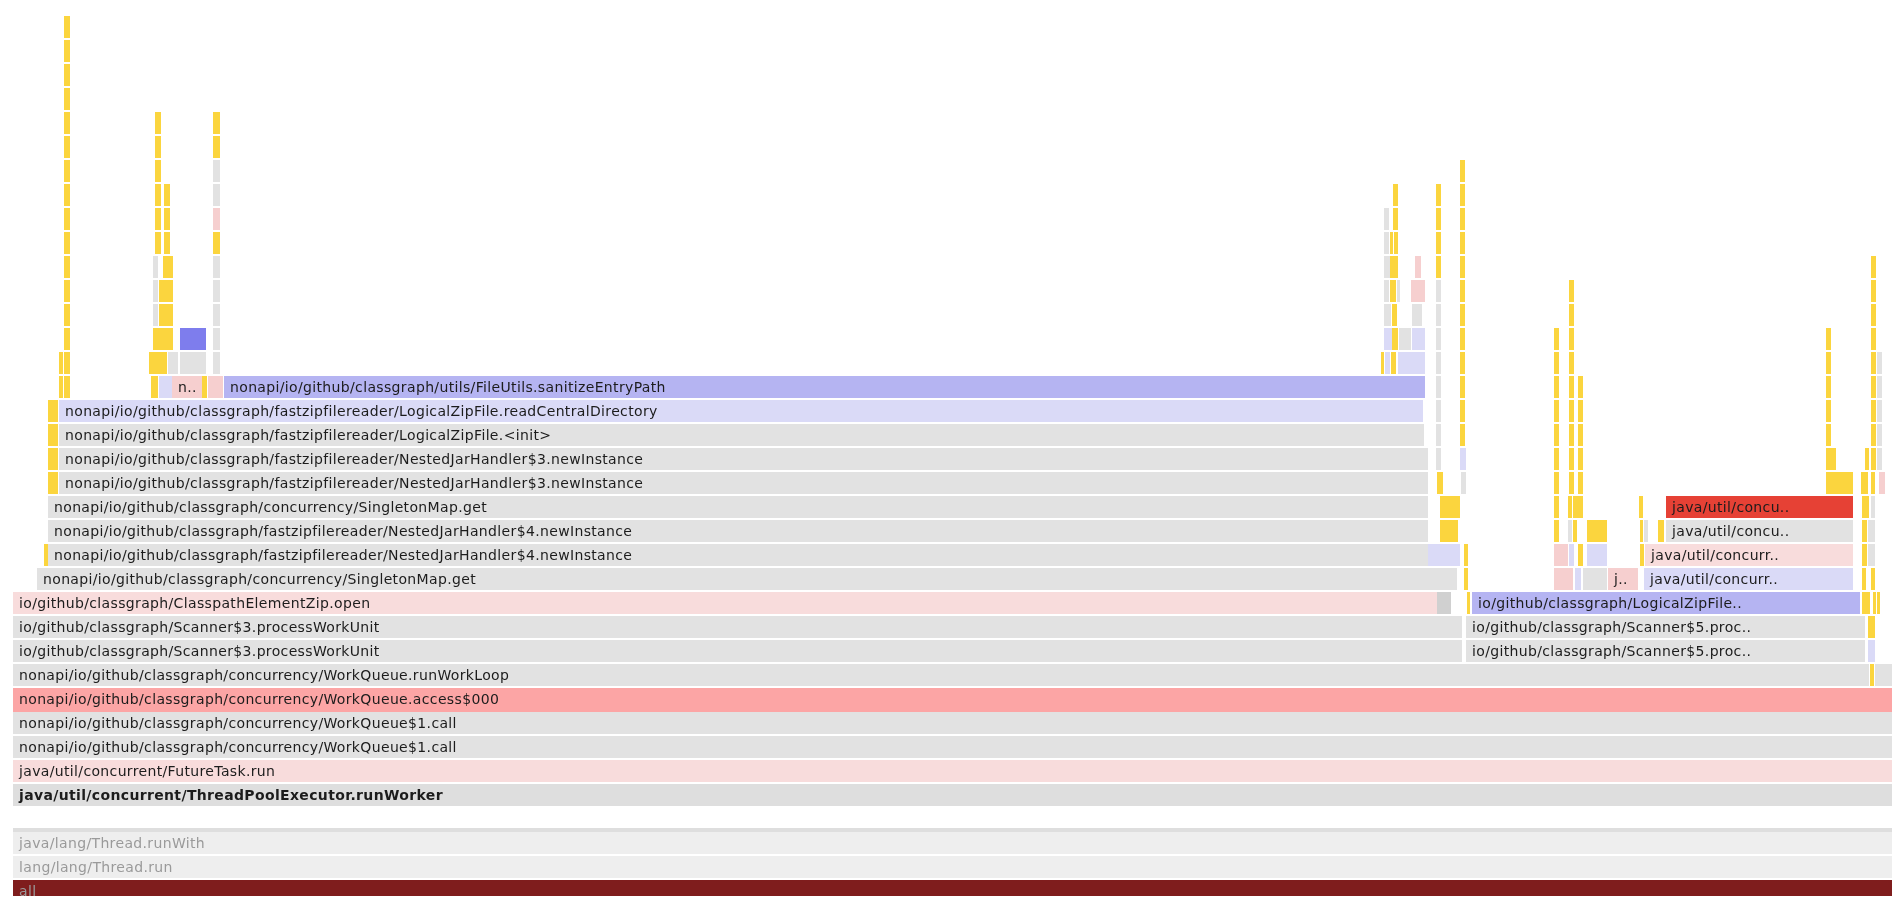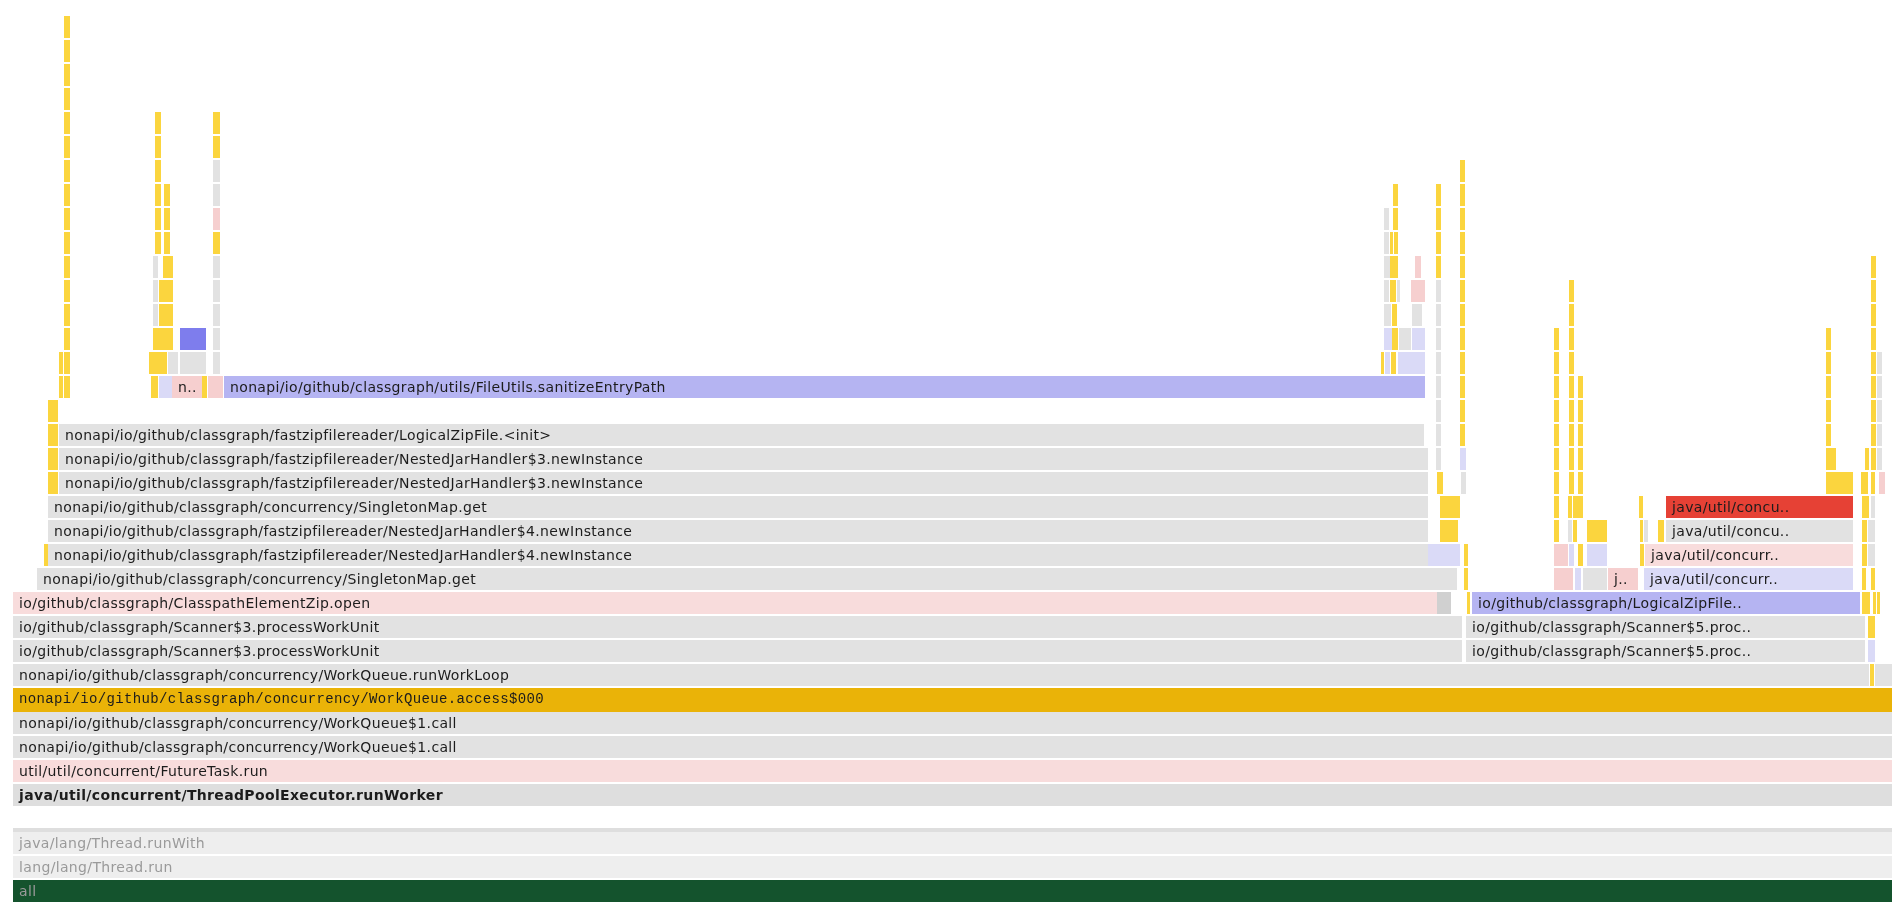--- a/index.html
+++ b/index.html
@@ -127,20 +127,21 @@
     <div class="seg" style="left: 224px; top: 376px; width: 1201px; height: 22px; background: rgb(181, 180, 242);">nonapi/io/github/classgraph/utils/FileUtils.sanitizeEntryPath</div>
     <div class="seg nt" style="left: 1436px; top: 376px; width: 5px; height: 22px; background: rgb(226, 226, 226);"></div>
     <div class="seg nt" style="left: 1460px; top: 376px; width: 5px; height: 22px; background: rgb(251, 213, 62);"></div>
     <div class="seg nt" style="left: 1554px; top: 376px; width: 5px; height: 22px; background: rgb(251, 213, 62);"></div>
     <div class="seg nt" style="left: 1569px; top: 376px; width: 5px; height: 22px; background: rgb(251, 213, 62);"></div>
     <div class="seg nt" style="left: 1578px; top: 376px; width: 5px; height: 22px; background: rgb(251, 213, 62);"></div>
     <div class="seg nt" style="left: 1826px; top: 376px; width: 5px; height: 22px; background: rgb(251, 213, 62);"></div>
     <div class="seg nt" style="left: 1871px; top: 376px; width: 5px; height: 22px; background: rgb(251, 213, 62);"></div>
     <div class="seg nt" style="left: 1877px; top: 376px; width: 5px; height: 22px; background: rgb(226, 226, 226);"></div>
     <div class="seg nt" style="left: 48px; top: 400px; width: 10px; height: 22px; background: rgb(251, 213, 62);"></div>
+    <div class="seg" style="left: 59px; top: 400px; width: 1364px; height: 22px; background: rgb(218, 218, 247);">nonapi/io/github/classgraph/fastzipfilereader/LogicalZipFile.readCentralDirectory</div>
     <div class="seg nt" style="left: 1436px; top: 400px; width: 5px; height: 22px; background: rgb(226, 226, 226);"></div>
     <div class="seg nt" style="left: 1460px; top: 400px; width: 5px; height: 22px; background: rgb(251, 213, 62);"></div>
     <div class="seg nt" style="left: 1554px; top: 400px; width: 5px; height: 22px; background: rgb(251, 213, 62);"></div>
     <div class="seg nt" style="left: 1569px; top: 400px; width: 5px; height: 22px; background: rgb(251, 213, 62);"></div>
     <div class="seg nt" style="left: 1578px; top: 400px; width: 5px; height: 22px; background: rgb(251, 213, 62);"></div>
     <div class="seg nt" style="left: 1826px; top: 400px; width: 5px; height: 22px; background: rgb(251, 213, 62);"></div>
     <div class="seg nt" style="left: 1871px; top: 400px; width: 5px; height: 22px; background: rgb(251, 213, 62);"></div>
     <div class="seg nt" style="left: 1877px; top: 400px; width: 5px; height: 22px; background: rgb(226, 226, 226);"></div>
     <div class="seg nt" style="left: 48px; top: 424px; width: 10px; height: 22px; background: rgb(251, 213, 62);"></div>
     <div class="seg" style="left: 59px; top: 424px; width: 1365px; height: 22px; background: rgb(226, 226, 226);">nonapi/io/github/classgraph/fastzipfilereader/LogicalZipFile.&lt;init&gt;</div>
@@ -225,22 +226,22 @@
     <div class="seg nt" style="left: 1877px; top: 592px; width: 3px; height: 22px; background: rgb(251, 213, 62);"></div>
     <div class="seg" style="left: 13px; top: 616px; width: 1449px; height: 22px; background: rgb(226, 226, 226);">io/github/classgraph/Scanner$3.processWorkUnit</div>
     <div class="seg" style="left: 1466px; top: 616px; width: 399px; height: 22px; background: rgb(226, 226, 226);">io/github/classgraph/Scanner$5.proc..</div>
     <div class="seg nt" style="left: 1868px; top: 616px; width: 7px; height: 22px; background: rgb(251, 213, 62);"></div>
     <div class="seg" style="left: 13px; top: 640px; width: 1449px; height: 22px; background: rgb(226, 226, 226);">io/github/classgraph/Scanner$3.processWorkUnit</div>
     <div class="seg" style="left: 1466px; top: 640px; width: 399px; height: 22px; background: rgb(226, 226, 226);">io/github/classgraph/Scanner$5.proc..</div>
     <div class="seg nt" style="left: 1868px; top: 640px; width: 7px; height: 22px; background: rgb(218, 218, 247);"></div>
     <div class="seg" style="left: 13px; top: 664px; width: 1856px; height: 22px; background: rgb(226, 226, 226);">nonapi/io/github/classgraph/concurrency/WorkQueue.runWorkLoop</div>
     <div class="seg nt" style="left: 1870px; top: 664px; width: 4px; height: 22px; background: rgb(251, 213, 62);"></div>
     <div class="seg nt" style="left: 1875px; top: 664px; width: 17px; height: 22px; background: rgb(226, 226, 226);"></div>
-    <div class="seg" style="left: 13px; top: 688px; width: 1879px; height: 36px; background: #eab308; font-family: Liberation Mono, monospace;">nonapi/io/github/classgraph/concurrency/WorkQueue.access$000</div>
+    <div class="seg" style="left: 13px; top: 688px; width: 1879px; height: 36px; background: #fca5a5;">nonapi/io/github/classgraph/concurrency/WorkQueue.access$000</div>
     <div class="seg" style="left: 13px; top: 712px; width: 1879px; height: 22px; background: rgb(226, 226, 226);">nonapi/io/github/classgraph/concurrency/WorkQueue$1.call</div>
     <div class="seg" style="left: 13px; top: 736px; width: 1879px; height: 22px; background: rgb(226, 226, 226);">nonapi/io/github/classgraph/concurrency/WorkQueue$1.call</div>
-    <div class="seg" style="left: 13px; top: 760px; width: 1879px; height: 22px; background: rgb(248, 220, 220);">util/util/concurrent/FutureTask.run</div>
+    <div class="seg" style="left: 13px; top: 760px; width: 1879px; height: 22px; background: rgb(248, 220, 220);">java/util/concurrent/FutureTask.run</div>
     <div class="seg" style="left: 13px; top: 784px; width: 1879px; height: 22px; background: rgb(222, 222, 222); font-weight: bold;">java/util/concurrent/ThreadPoolExecutor.runWorker</div>
     <div class="seg" style="left: 13px; top: 808px; width: 1879px; height: 22px; background: rgb(222, 222, 222); margin-top: 20px;">java/util/concurrent/ThreadPoolExecutor$Worker.run</div>
     <div class="seg muted" style="left: 13px; top: 832px; width: 1879px; height: 22px; background: rgb(238, 238, 238);">java/lang/Thread.runWith</div>
     <div class="seg muted" style="left: 13px; top: 856px; width: 1879px; height: 22px; background: rgb(238, 238, 238);">lang/lang/Thread.run</div>
-    <div class="seg muted" style="left: 13px; top: 880px; width: 1879px; height: 22px; background: #14532d;">all</div>
+    <div class="seg muted" style="left: 13px; top: 880px; width: 1879px; height: 16px; background: #7f1d1d;">all</div>
   </div>
 
 </body></html>

